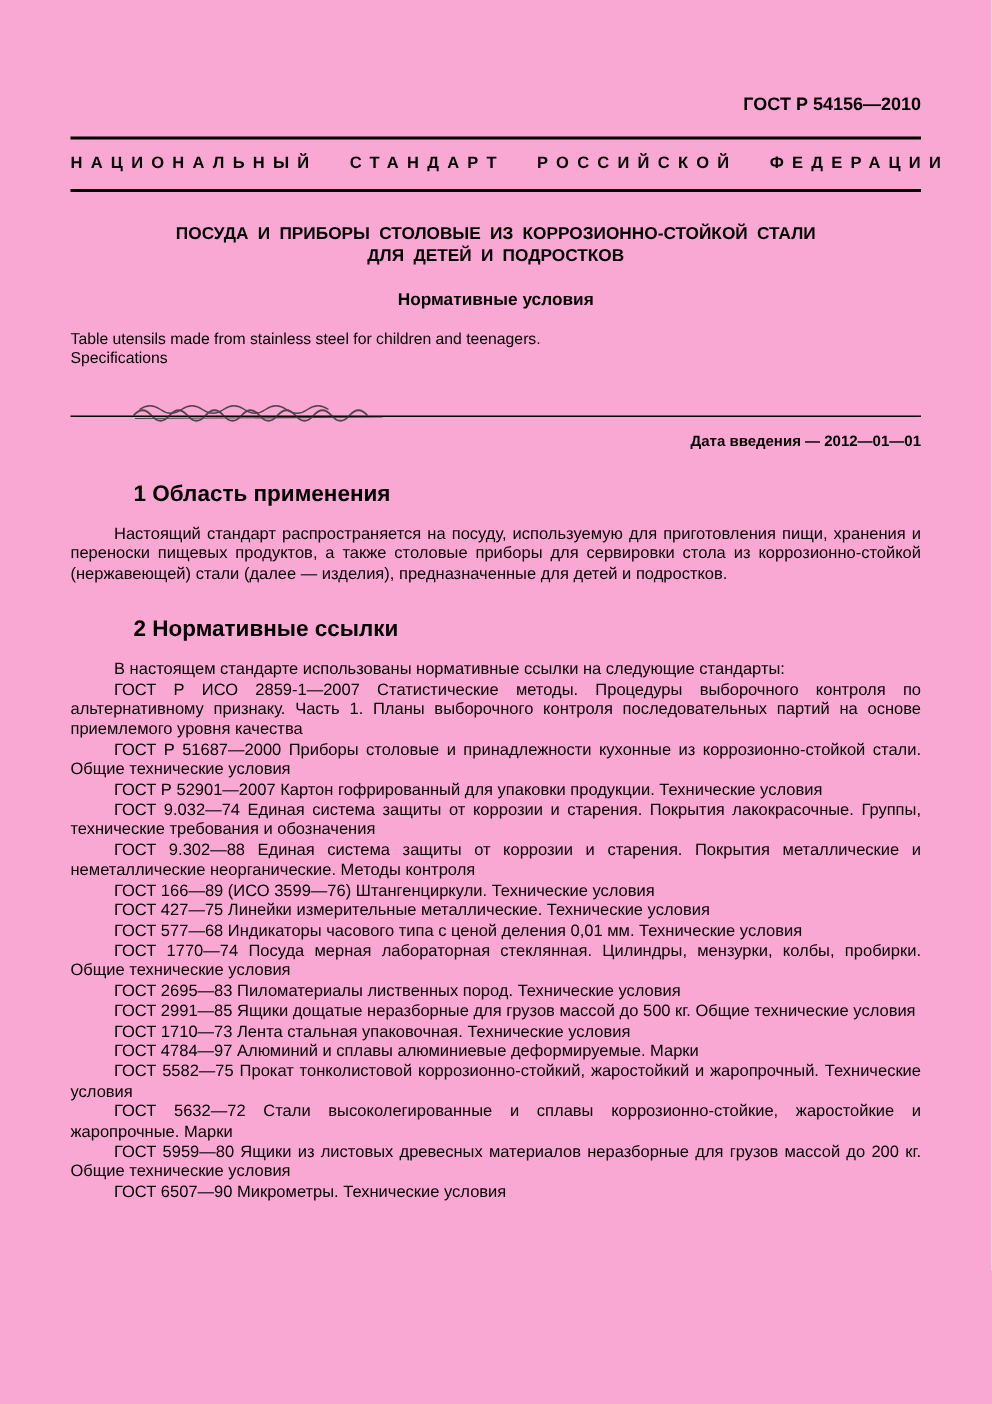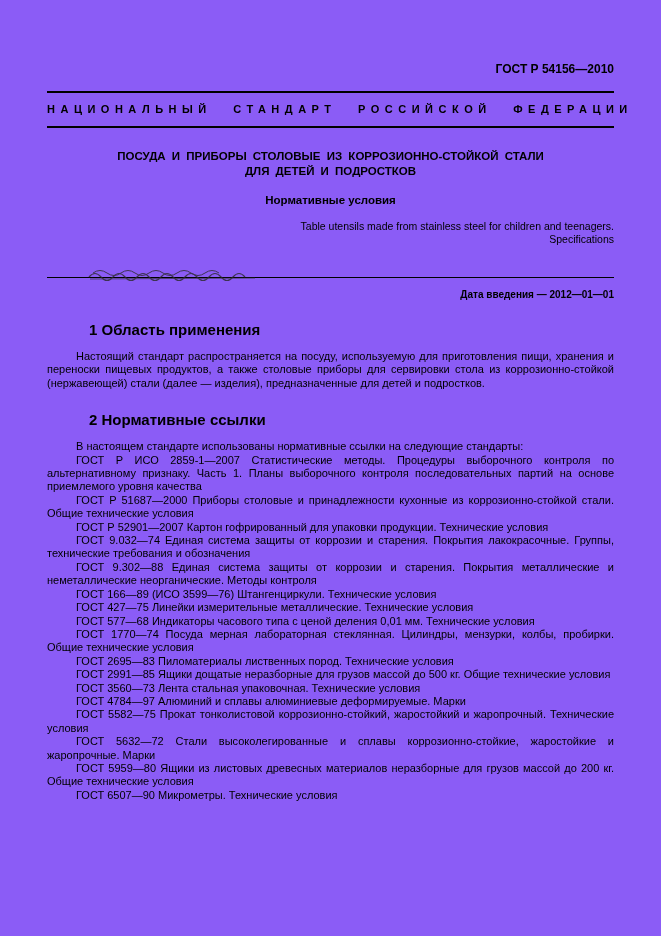--- a/index.html
+++ b/index.html
@@ -6,21 +6,21 @@
   html, body { background:#e8e8e8; }
   body {
     font-family:"Liberation Sans", sans-serif;
     color:#000;
     width:661px;
   }
   .page {
     position:relative;
     width:661px;
     height:936px;
-    background:#8b5cf6;
+    background:#f9a8d4;
     padding:62px 47px 0 47px;
     overflow:hidden;
   }
   .doc-number {
     text-align:right;
     font-weight:bold;
     font-size:12px;
     margin-bottom:15px;
   }
   .rule-heavy { border-top:2px solid #000; }
@@ -41,21 +41,21 @@
     line-height:15px;
     word-spacing:3px;
   }
   .subtitle {
     text-align:center;
     font-weight:bold;
     font-size:11.5px;
     margin-top:15px;
   }
   .en-block {
-    text-align:right;
+    text-align:left;
     font-size:10.5px;
     line-height:13px;
     margin-top:14px;
   }
   .sep-wrap { position:relative; margin-top:31px; }
   .artifact-top {
     position:absolute;
     left:40px;
     top:-10px;
     opacity:.8;
@@ -148,21 +148,21 @@
   <p class="body-p">ГОСТ Р 51687—2000 Приборы столовые и принадлежности кухонные из коррозионно-стойкой стали. Общие технические условия</p>
   <p class="body-p">ГОСТ Р 52901—2007 Картон гофрированный для упаковки продукции. Технические условия</p>
   <p class="body-p">ГОСТ 9.032—74 Единая система защиты от коррозии и старения. Покрытия лакокрасочные. Группы, технические требования и обозначения</p>
   <p class="body-p">ГОСТ 9.302—88 Единая система защиты от коррозии и старения. Покрытия металлические и неметаллические неорганические. Методы контроля</p>
   <p class="body-p">ГОСТ 166—89 (ИСО 3599—76) Штангенциркули. Технические условия</p>
   <p class="body-p">ГОСТ 427—75 Линейки измерительные металлические. Технические условия</p>
   <p class="body-p">ГОСТ 577—68 Индикаторы часового типа с ценой деления 0,01 мм. Технические условия</p>
   <p class="body-p">ГОСТ 1770—74 Посуда мерная лабораторная стеклянная. Цилиндры, мензурки, колбы, пробирки. Общие технические условия</p>
   <p class="body-p">ГОСТ 2695—83 Пиломатериалы лиственных пород. Технические условия</p>
   <p class="body-p">ГОСТ 2991—85 Ящики дощатые неразборные для грузов массой до 500 кг. Общие технические условия</p>
-  <p class="body-p">ГОСТ 3560—73 Лента стальная упаковочная. Технические условия</p>
+  <p class="body-p">ГОСТ 1710—73 Лента стальная упаковочная. Технические условия</p>
   <p class="body-p">ГОСТ 4784—97 Алюминий и сплавы алюминиевые деформируемые. Марки</p>
   <p class="body-p">ГОСТ 5582—75 Прокат тонколистовой коррозионно-стойкий, жаростойкий и жаропрочный. Технические условия</p>
   <p class="body-p">ГОСТ 5632—72 Стали высоколегированные и сплавы коррозионно-стойкие, жаростойкие и жаропрочные. Марки</p>
   <p class="body-p">ГОСТ 5959—80 Ящики из листовых древесных материалов неразборные для грузов массой до 200 кг. Общие технические условия</p>
   <p class="body-p">ГОСТ 6507—90 Микрометры. Технические условия</p>
 
 
 </div>
 
 </body></html>

